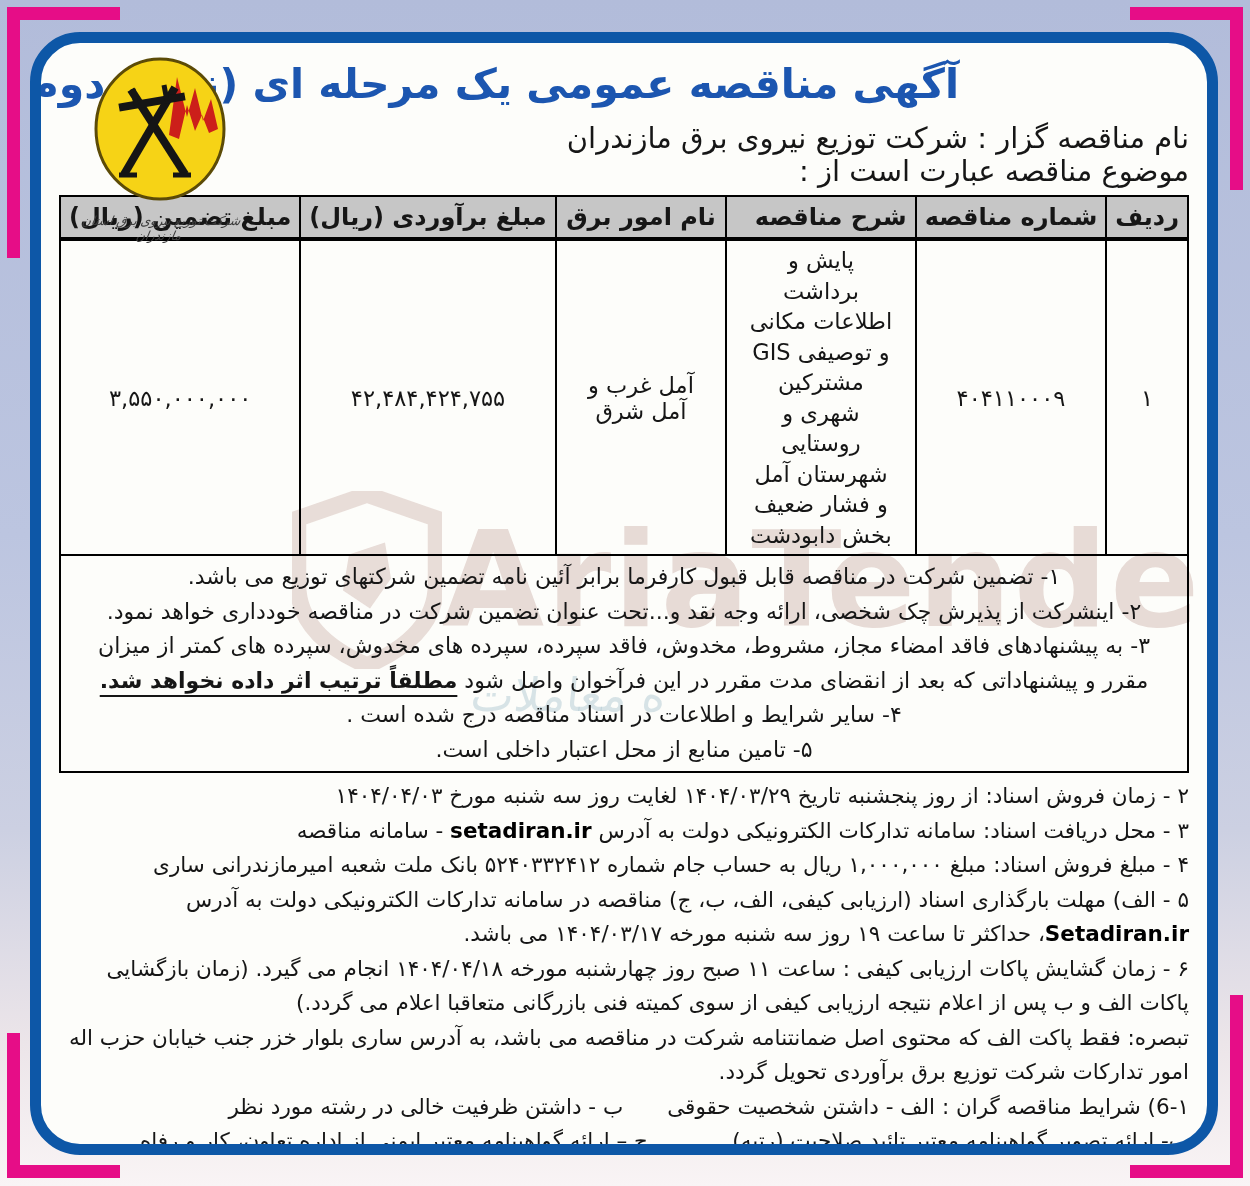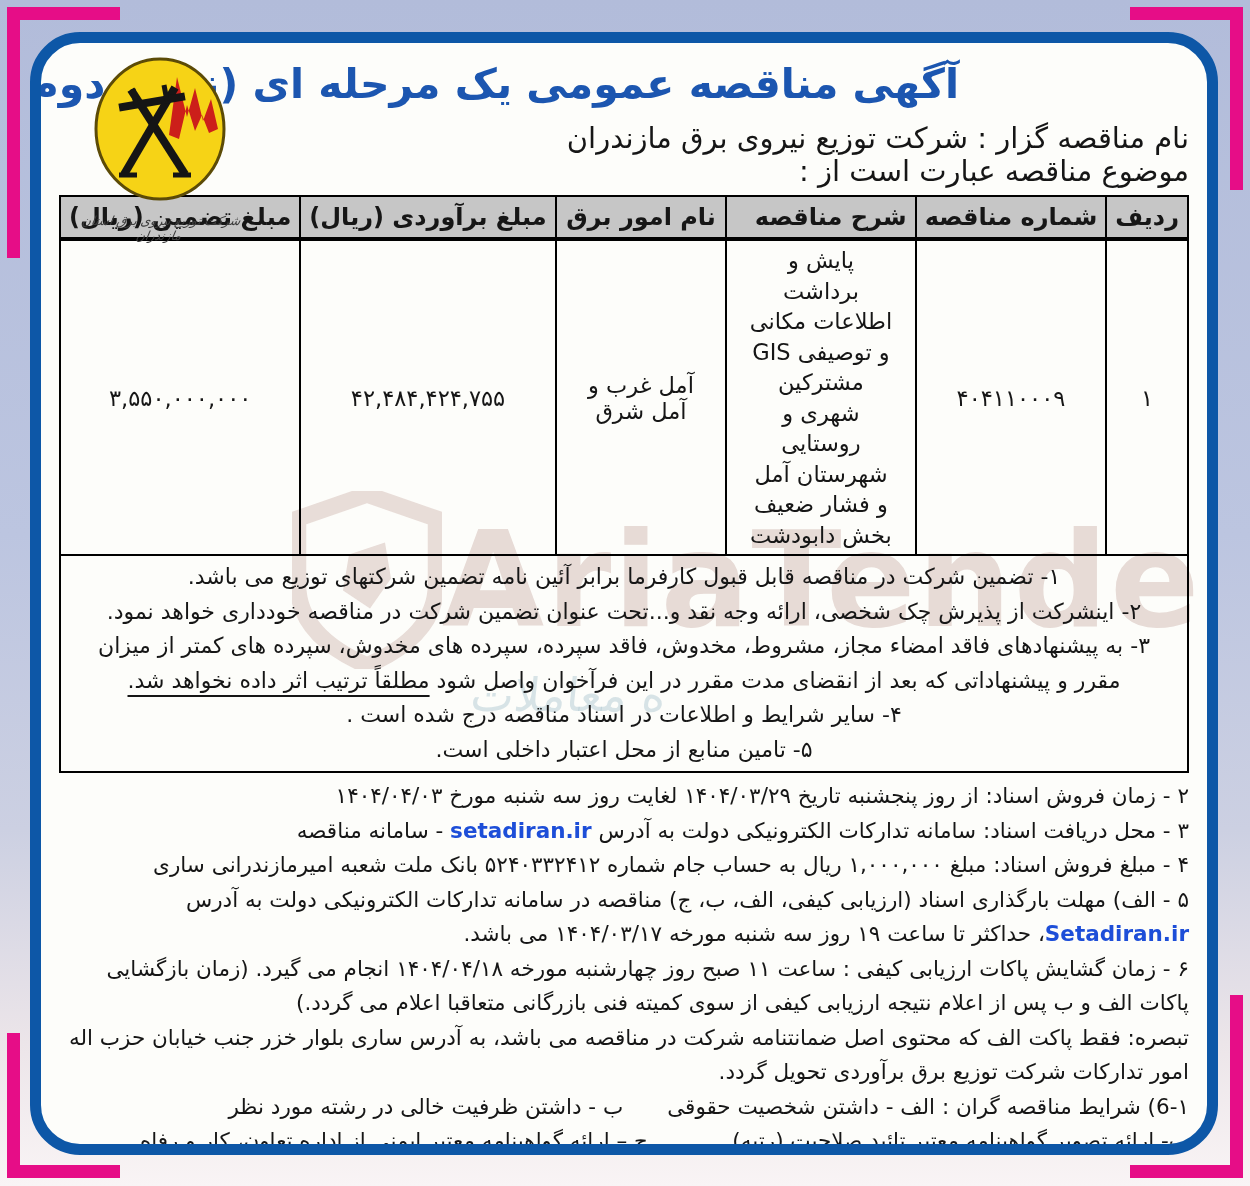--- a/index.html
+++ b/index.html
@@ -38,26 +38,26 @@
   table.tender th{
     background:#c6c6c6;border:2.5px solid #000;border-bottom:4px solid #000;
     font-size:24px;font-weight:bold;padding:5px 8px;height:30px;white-space:nowrap;
   }
   table.tender th.desc-h{text-align:right;}
   table.tender td{border:2.5px solid #000;font-size:22.5px;padding:4px 22px;text-align:center;vertical-align:middle;}
   td.desc-cell{text-align:right;font-size:21.5px;line-height:30.5px;padding:6px 12px;}
   tr.data-row td{height:112px;}
   td.notes-cell{text-align:right;padding:6px 13px 12px 13px;}
   .note-line{font-size:22px;line-height:34.5px;}
-  .uline{text-decoration:underline;text-underline-offset:7px;}
+  .uline{text-decoration:underline;text-underline-offset:7px;font-weight:bold;}
   
   .terms{margin-top:6px;font-size:21.5px;line-height:34.5px;text-align:right;}
   .terms .t-line{min-height:34.5px;}
   .two-col{display:flex;gap:44px;}
-  .link{color:#1d4ed8;font-weight:bold;}
+  .link{color:#000000;font-weight:bold;}
 </style>
 </head>
 <body>
 
 <div class="corner tl"></div>
 <div class="corner tr"></div>
 <div class="corner bl"></div>
 <div class="corner br"></div>
 
 <div class="sheet">

